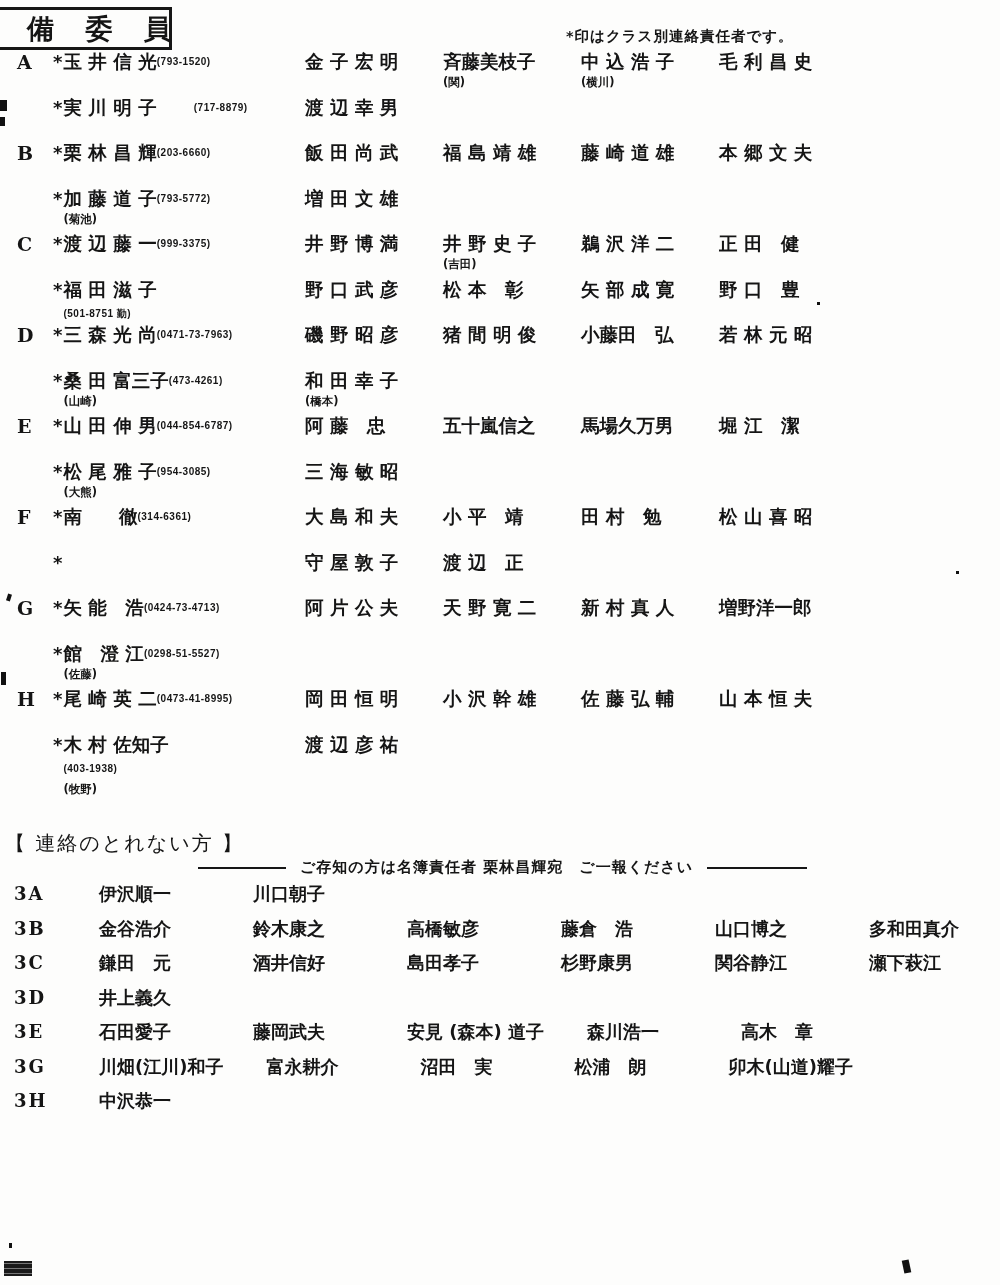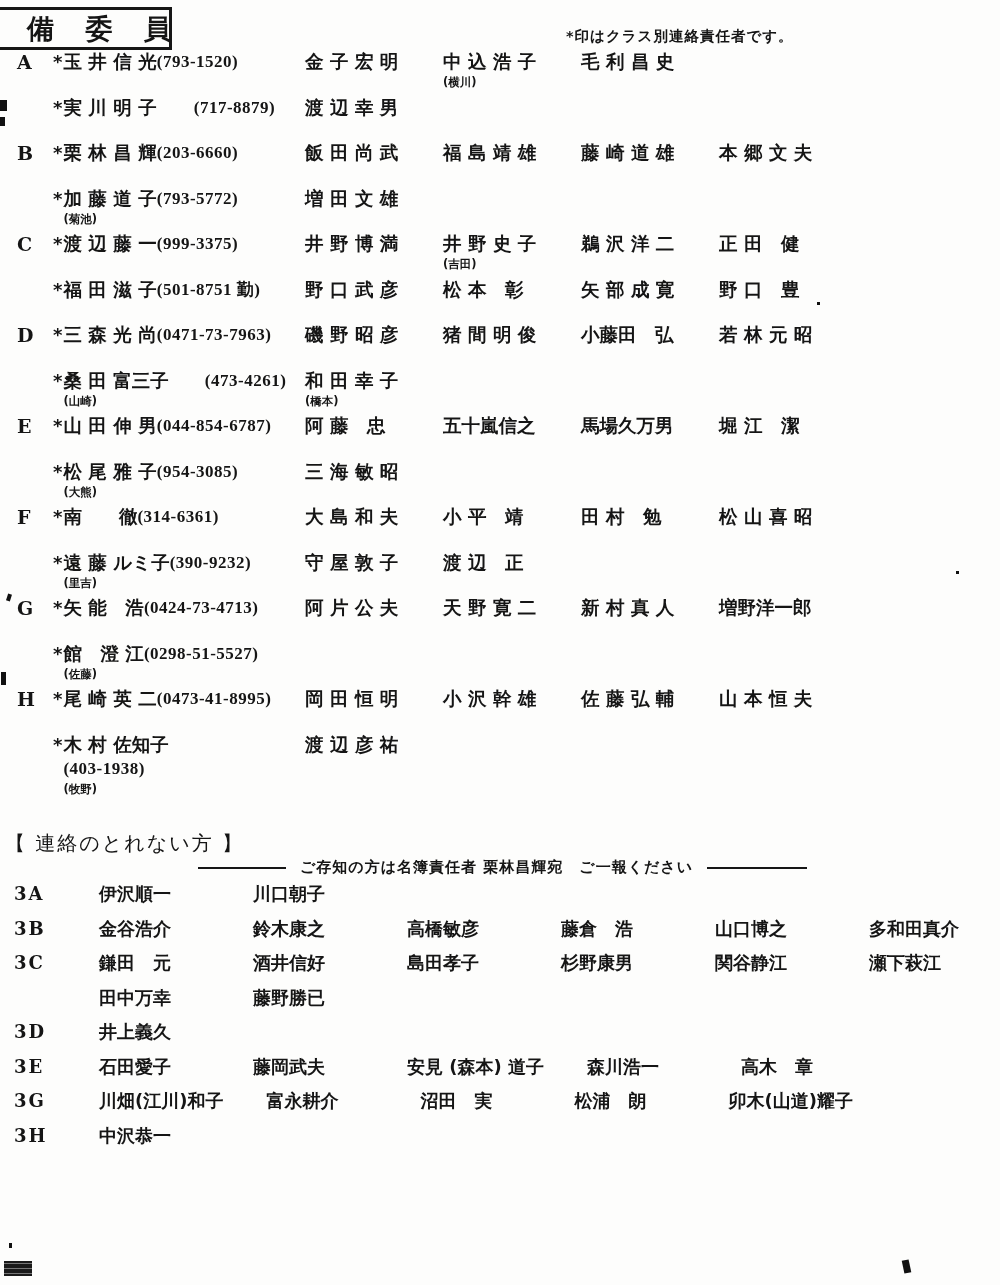--- a/index.html
+++ b/index.html
@@ -26,22 +26,22 @@
   .c-label{
     width:36px;flex:0 0 36px;padding-left:17px;box-sizing:content-box;
     font-family:"DejaVu Serif","Liberation Serif",serif;
     font-weight:bold;font-size:19px;line-height:24px;
   }
   .c-leader{flex:0 0 252px;width:252px;display:flex;align-items:flex-start;}
   .c-star{font-size:18px;font-weight:bold;line-height:24px;margin-right:1px;}
   .c-nmwrap{display:flex;flex-direction:column;}
   .c-nm{font-size:18.5px;font-weight:600;line-height:24px;white-space:nowrap;}
   .c-phone{
-    font-family:Liberation Serif, serif;
-    font-size:17px;font-weight:bold;line-height:24px;letter-spacing:0.5px;white-space:nowrap;
+    font-family:Liberation Sans, sans-serif;
+    font-size:10px;font-weight:bold;line-height:24px;letter-spacing:0.5px;white-space:nowrap;
   }
   .c-member{flex:0 0 138px;width:138px;display:flex;flex-direction:column;}
   .sub{font-size:11.5px;font-weight:600;line-height:14px;margin-top:1px;}
   
   .sec2-head{
     position:absolute;left:5px;top:830px;
     font-size:20px;font-weight:normal;letter-spacing:2px;
   }
   .sec2-note{
     position:absolute;left:198px;top:858px;
@@ -83,20 +83,24 @@
           <span style="display: flex;">
             <span class="c-nm">玉 井 信 光</span>
             <span class="c-phone">(793-1520)</span>
           </span>
         </span>
       </div>
       <div class="c-member">
         <span class="c-nm">金 子 宏 明</span>
       </div>
       <div class="c-member">
+        <span class="c-nm">斉藤美枝子</span>
+        <span class="sub">(関)</span>
+      </div>
+      <div class="c-member">
         <span class="c-nm">中 込 浩 子</span>
         <span class="sub">(横川)</span>
       </div>
       <div class="c-member">
         <span class="c-nm">毛 利 昌 史</span>
       </div>
     </div>
     <div class="c-line">
       <div class="c-label"></div>
       <div class="c-leader">
@@ -175,21 +179,21 @@
       </div>
       <div class="c-member">
         <span class="c-nm">正 田　健</span>
       </div>
     </div>
     <div class="c-line">
       <div class="c-label"></div>
       <div class="c-leader">
         <span class="c-star">*</span>
         <span class="c-nmwrap">
-          <span style="display: flex;">
+          <span style="display: flex; flex-direction: column;">
             <span class="c-nm">福 田 滋 子</span>
             <span class="c-phone">(501-8751 勤)</span>
           </span>
         </span>
       </div>
       <div class="c-member">
         <span class="c-nm">野 口 武 彦</span>
       </div>
       <div class="c-member">
         <span class="c-nm">松 本　彰</span>
@@ -223,21 +227,21 @@
       </div>
       <div class="c-member">
         <span class="c-nm">若 林 元 昭</span>
       </div>
     </div>
     <div class="c-line">
       <div class="c-label"></div>
       <div class="c-leader">
         <span class="c-star">*</span>
         <span class="c-nmwrap">
-          <span style="display: flex; gap: 36px;">
+          <span style="display: flex;">
             <span class="c-nm">桑 田 富三子</span>
             <span class="c-phone">(473-4261)</span>
           </span>
           <span class="sub">(山崎)</span>
         </span>
       </div>
       <div class="c-member">
         <span class="c-nm">和 田 幸 子</span>
         <span class="sub">(橋本)</span>
       </div>
@@ -303,27 +307,20 @@
         <span class="c-nm">田 村　勉</span>
       </div>
       <div class="c-member">
         <span class="c-nm">松 山 喜 昭</span>
       </div>
     </div>
     <div class="c-line">
       <div class="c-label"></div>
       <div class="c-leader">
         <span class="c-star">*</span>
-        <span class="c-nmwrap">
-          <span style="display: flex;">
-            <span class="c-nm">遠 藤 ルミ子</span>
-            <span class="c-phone">(390-9232)</span>
-          </span>
-          <span class="sub">(里吉)</span>
-        </span>
       </div>
       <div class="c-member">
         <span class="c-nm">守 屋 敦 子</span>
       </div>
       <div class="c-member">
         <span class="c-nm">渡 辺　正</span>
       </div>
     </div>
     <div class="c-line">
       <div class="c-label">G</div>
@@ -429,25 +426,20 @@
     </div>
     <div class="b-line">
       <div class="b-label">3C</div>
       <span class="b-name">鎌田　元</span>
       <span class="b-name">酒井信好</span>
       <span class="b-name">島田孝子</span>
       <span class="b-name">杉野康男</span>
       <span class="b-name">関谷静江</span>
       <span class="b-name">瀬下萩江</span>
       <span class="b-name">高野澄子</span>
-    </div>
-    <div class="b-line">
-      <div class="b-label"></div>
-      <span class="b-name">田中万幸</span>
-      <span class="b-name">藤野勝已</span>
     </div>
     <div class="b-line">
       <div class="b-label">3D</div>
       <span class="b-name">井上義久</span>
     </div>
     <div class="b-line">
       <div class="b-label">3E</div>
       <span class="b-name">石田愛子</span>
       <span class="b-name">藤岡武夫</span>
       <span class="b-name">安見 (森本) 道子</span>

